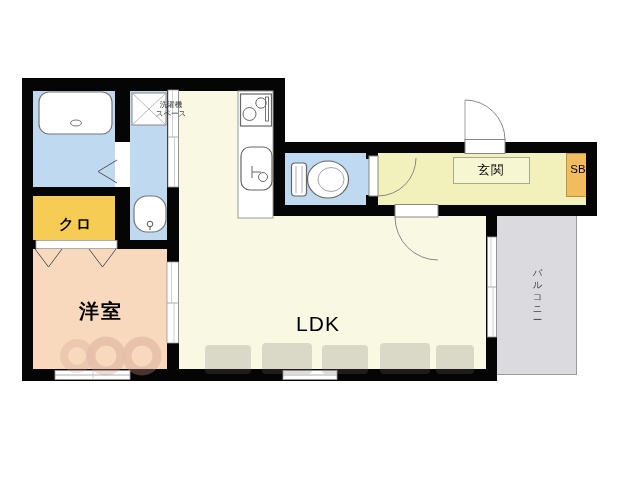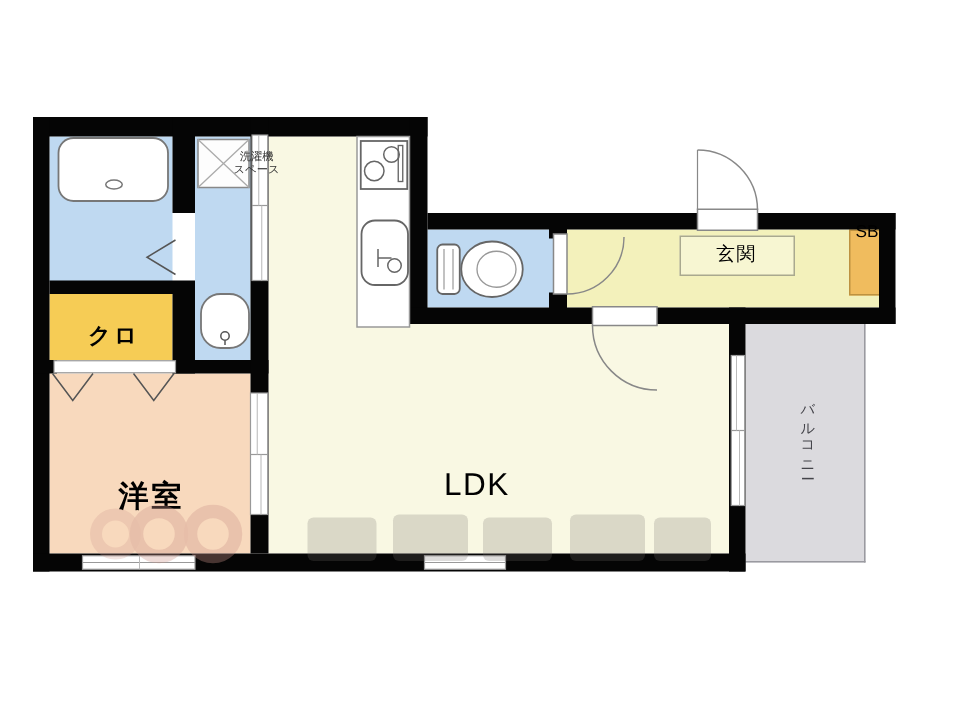--- a/index.html
+++ b/index.html
@@ -150,24 +150,24 @@
 
     <g>
       <rect x="283" y="370.5" width="54" height="9" fill="#fff" stroke="#999" stroke-width="0.8"></rect>
       <line x1="283" y1="375" x2="337" y2="375" stroke="#999" stroke-width="0.8"></line>
     </g>
   </svg>
 
   <div class="label lbl-washer" style="left:149px;top:109px;">洗濯機
 スペース</div>
   <div class="label lbl-closet" style="left:76px;top:224px;">クロ</div>
-  <div class="label lbl-west" style="left:101px;top:311px;margin-top:20px;">洋室</div>
+  <div class="label lbl-west" style="left:101px;top:311px;">洋室</div>
   <div class="label lbl-ldk" style="left:318px;top:288px;margin-top:36px;">LDK</div>
   <div class="label lbl-genkan" style="left:491px;top:170px;">玄関</div>
-  <div class="label lbl-sb" style="left:578px;top:155px;">SB</div>
+  <div class="label lbl-sb" style="left:578px;top:169px;">SB</div>
   <div class="label lbl-balcony" style="left:537px;top:289px;">バルコニー</div>
 
   <svg width="640" height="480" viewBox="0 0 640 480" style="opacity:0.42;">
     <circle cx="77" cy="356" r="13" fill="none" stroke="rgba(205,150,140,0.6)" stroke-width="8"></circle>
     <circle cx="106" cy="356" r="15" fill="none" stroke="rgba(205,150,140,0.8)" stroke-width="9"></circle>
     <circle cx="142" cy="356" r="15" fill="none" stroke="rgba(205,150,140,0.8)" stroke-width="9"></circle>
     <g fill="rgba(115,110,105,0.55)">
       <rect x="205" y="345" width="46" height="29" rx="4"></rect>
       <rect x="262" y="343" width="50" height="31" rx="4"></rect>
       <rect x="322" y="345" width="46" height="29" rx="4"></rect>

